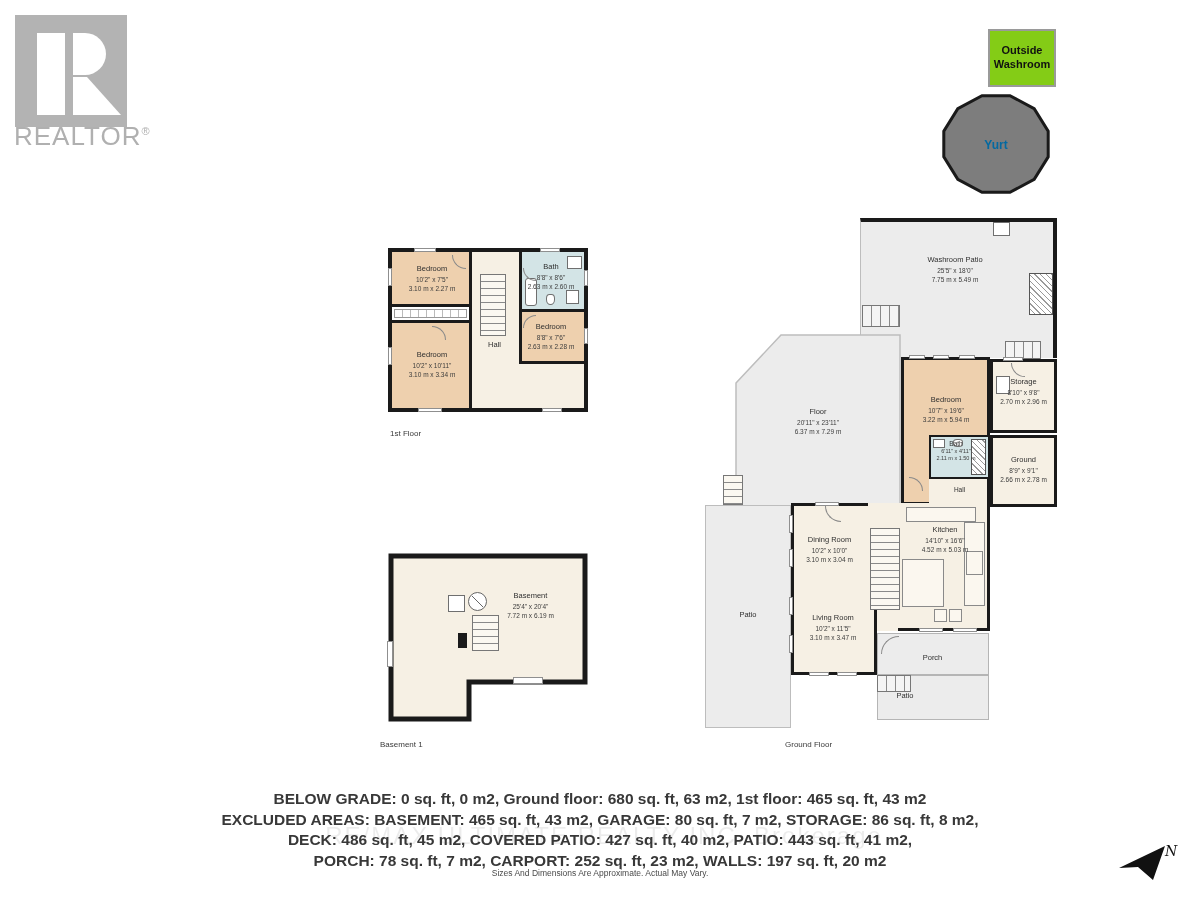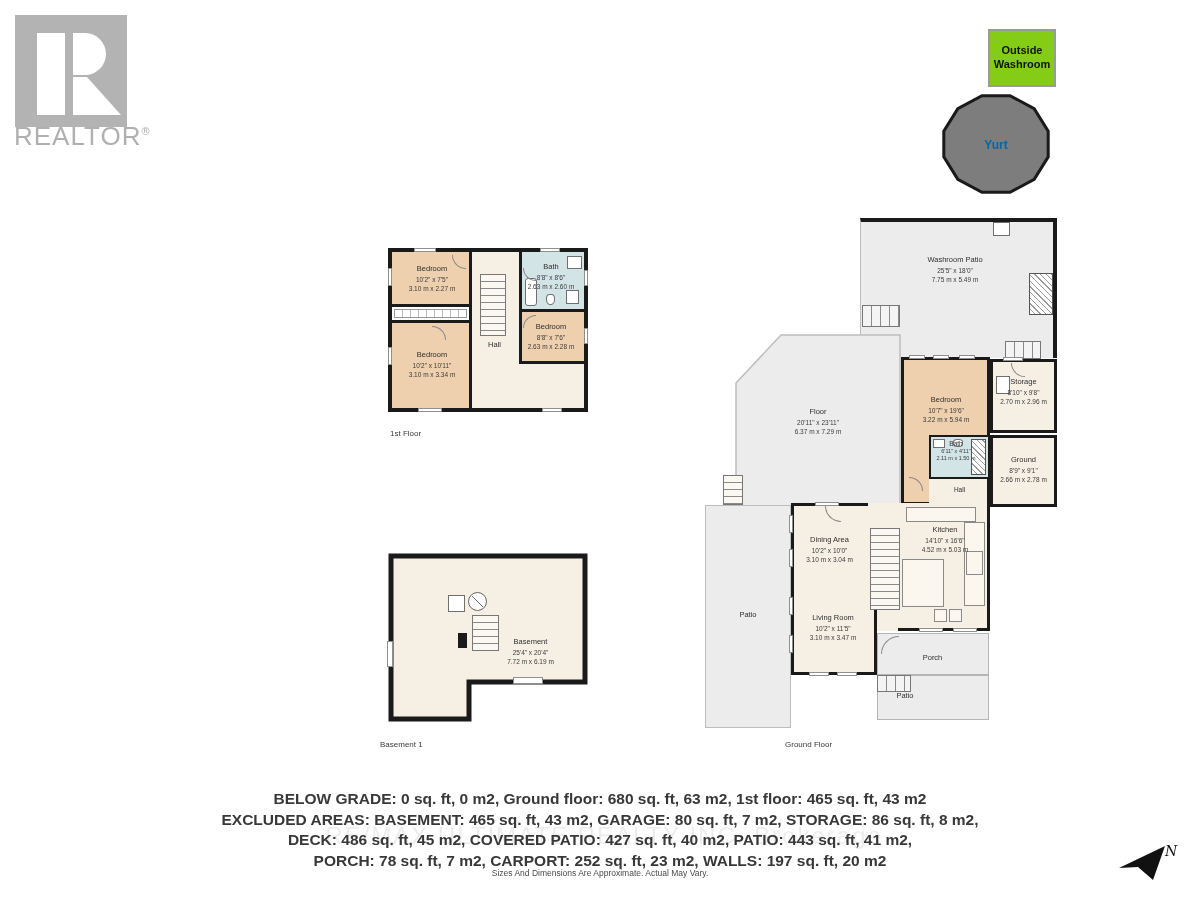--- a/index.html
+++ b/index.html
@@ -132,21 +132,21 @@
     <div class="win" style="left:-1px;top:88px;width:6px;height:26px;"></div>
     <div class="win" style="left:125px;top:124px;width:30px;height:7px;"></div>
     <div class="fixture" style="left:60px;top:42px;width:17px;height:17px;"></div>
     <div class="circ" style="left:80px;top:39px;width:19px;height:19px;">
       <svg width="17" height="17">
           <line x1="3" y1="3" x2="14" y2="14" stroke="#666" stroke-width="1"></line>
         </svg>
     </div>
     <div class="stairs-v" style="left:84px;top:62px;width:27px;height:36px;"></div>
     <div class="room" style="left:70px;top:80px;width:9px;height:15px;background:#1a1a1a;"></div>
-    <div class="rlabel" style="left:95px;top:38px;width:95px;margin-top:46px;">
+    <div class="rlabel" style="left:95px;top:38px;width:95px;">
       <div class="rname">Basement</div>
         <div class="rdim">25'4" x 20'4"</div>
         <div class="rdim">7.72 m x 6.19 m</div>
     </div>
   </div>
   <div class="caption" style="left:380px;top:740px;">Basement 1</div>
 
   <div class="plan" style="left:705px;top:215px;width:352px;height:515px;">
 
     <div class="room" style="left:155px;top:3px;width:197px;height:140px;background:#ececec;border-top:4px solid #1a1a1a;border-right:4px solid #1a1a1a;border-left:1px solid #bdbdbd;"></div>
@@ -238,21 +238,21 @@
     </div>
     <div class="rlabel" style="left:224px;top:270px;width:61px;">
       <div class="rname" style="font-size:6.5px;">Hall</div>
     </div>
     <div class="rlabel" style="left:200px;top:310px;width:80px;">
       <div class="rname">Kitchen</div>
         <div class="rdim">14'10" x 16'6"</div>
         <div class="rdim">4.52 m x 5.03 m</div>
     </div>
     <div class="rlabel" style="left:92px;top:320px;width:65px;">
-      <div class="rname">Dining Area</div>
+      <div class="rname">Dining Room</div>
         <div class="rdim">10'2" x 10'0"</div>
         <div class="rdim">3.10 m x 3.04 m</div>
     </div>
     <div class="rlabel" style="left:92px;top:398px;width:72px;">
       <div class="rname">Living Room</div>
         <div class="rdim">10'2" x 11'5"</div>
         <div class="rdim">3.10 m x 3.47 m</div>
     </div>
     <div class="rlabel" style="left:10px;top:395px;width:66px;">
       <div class="rname">Patio</div>

